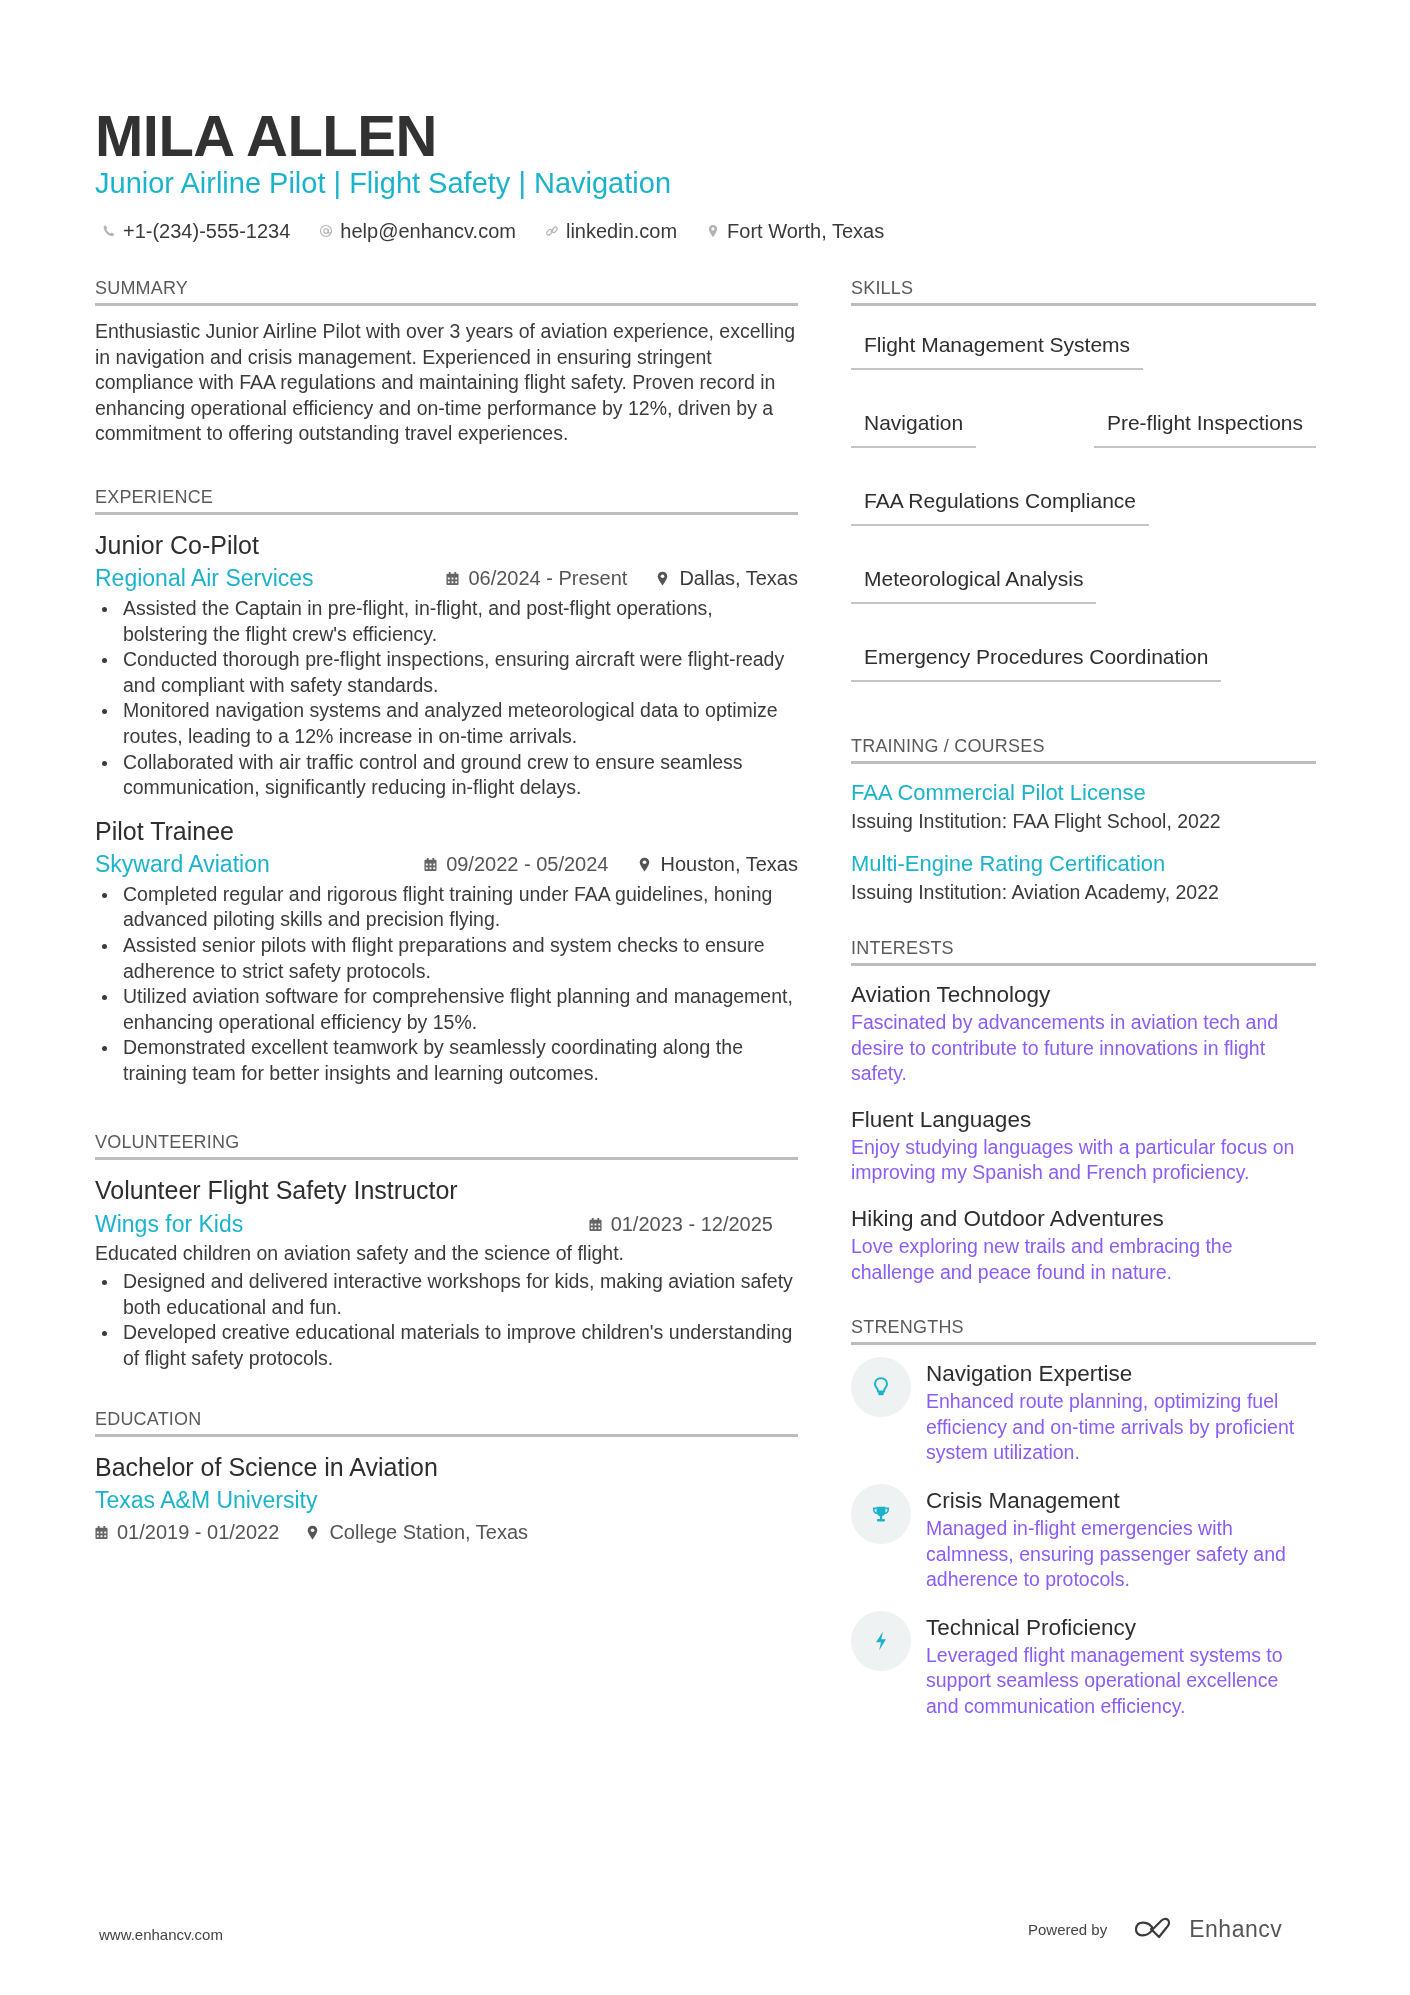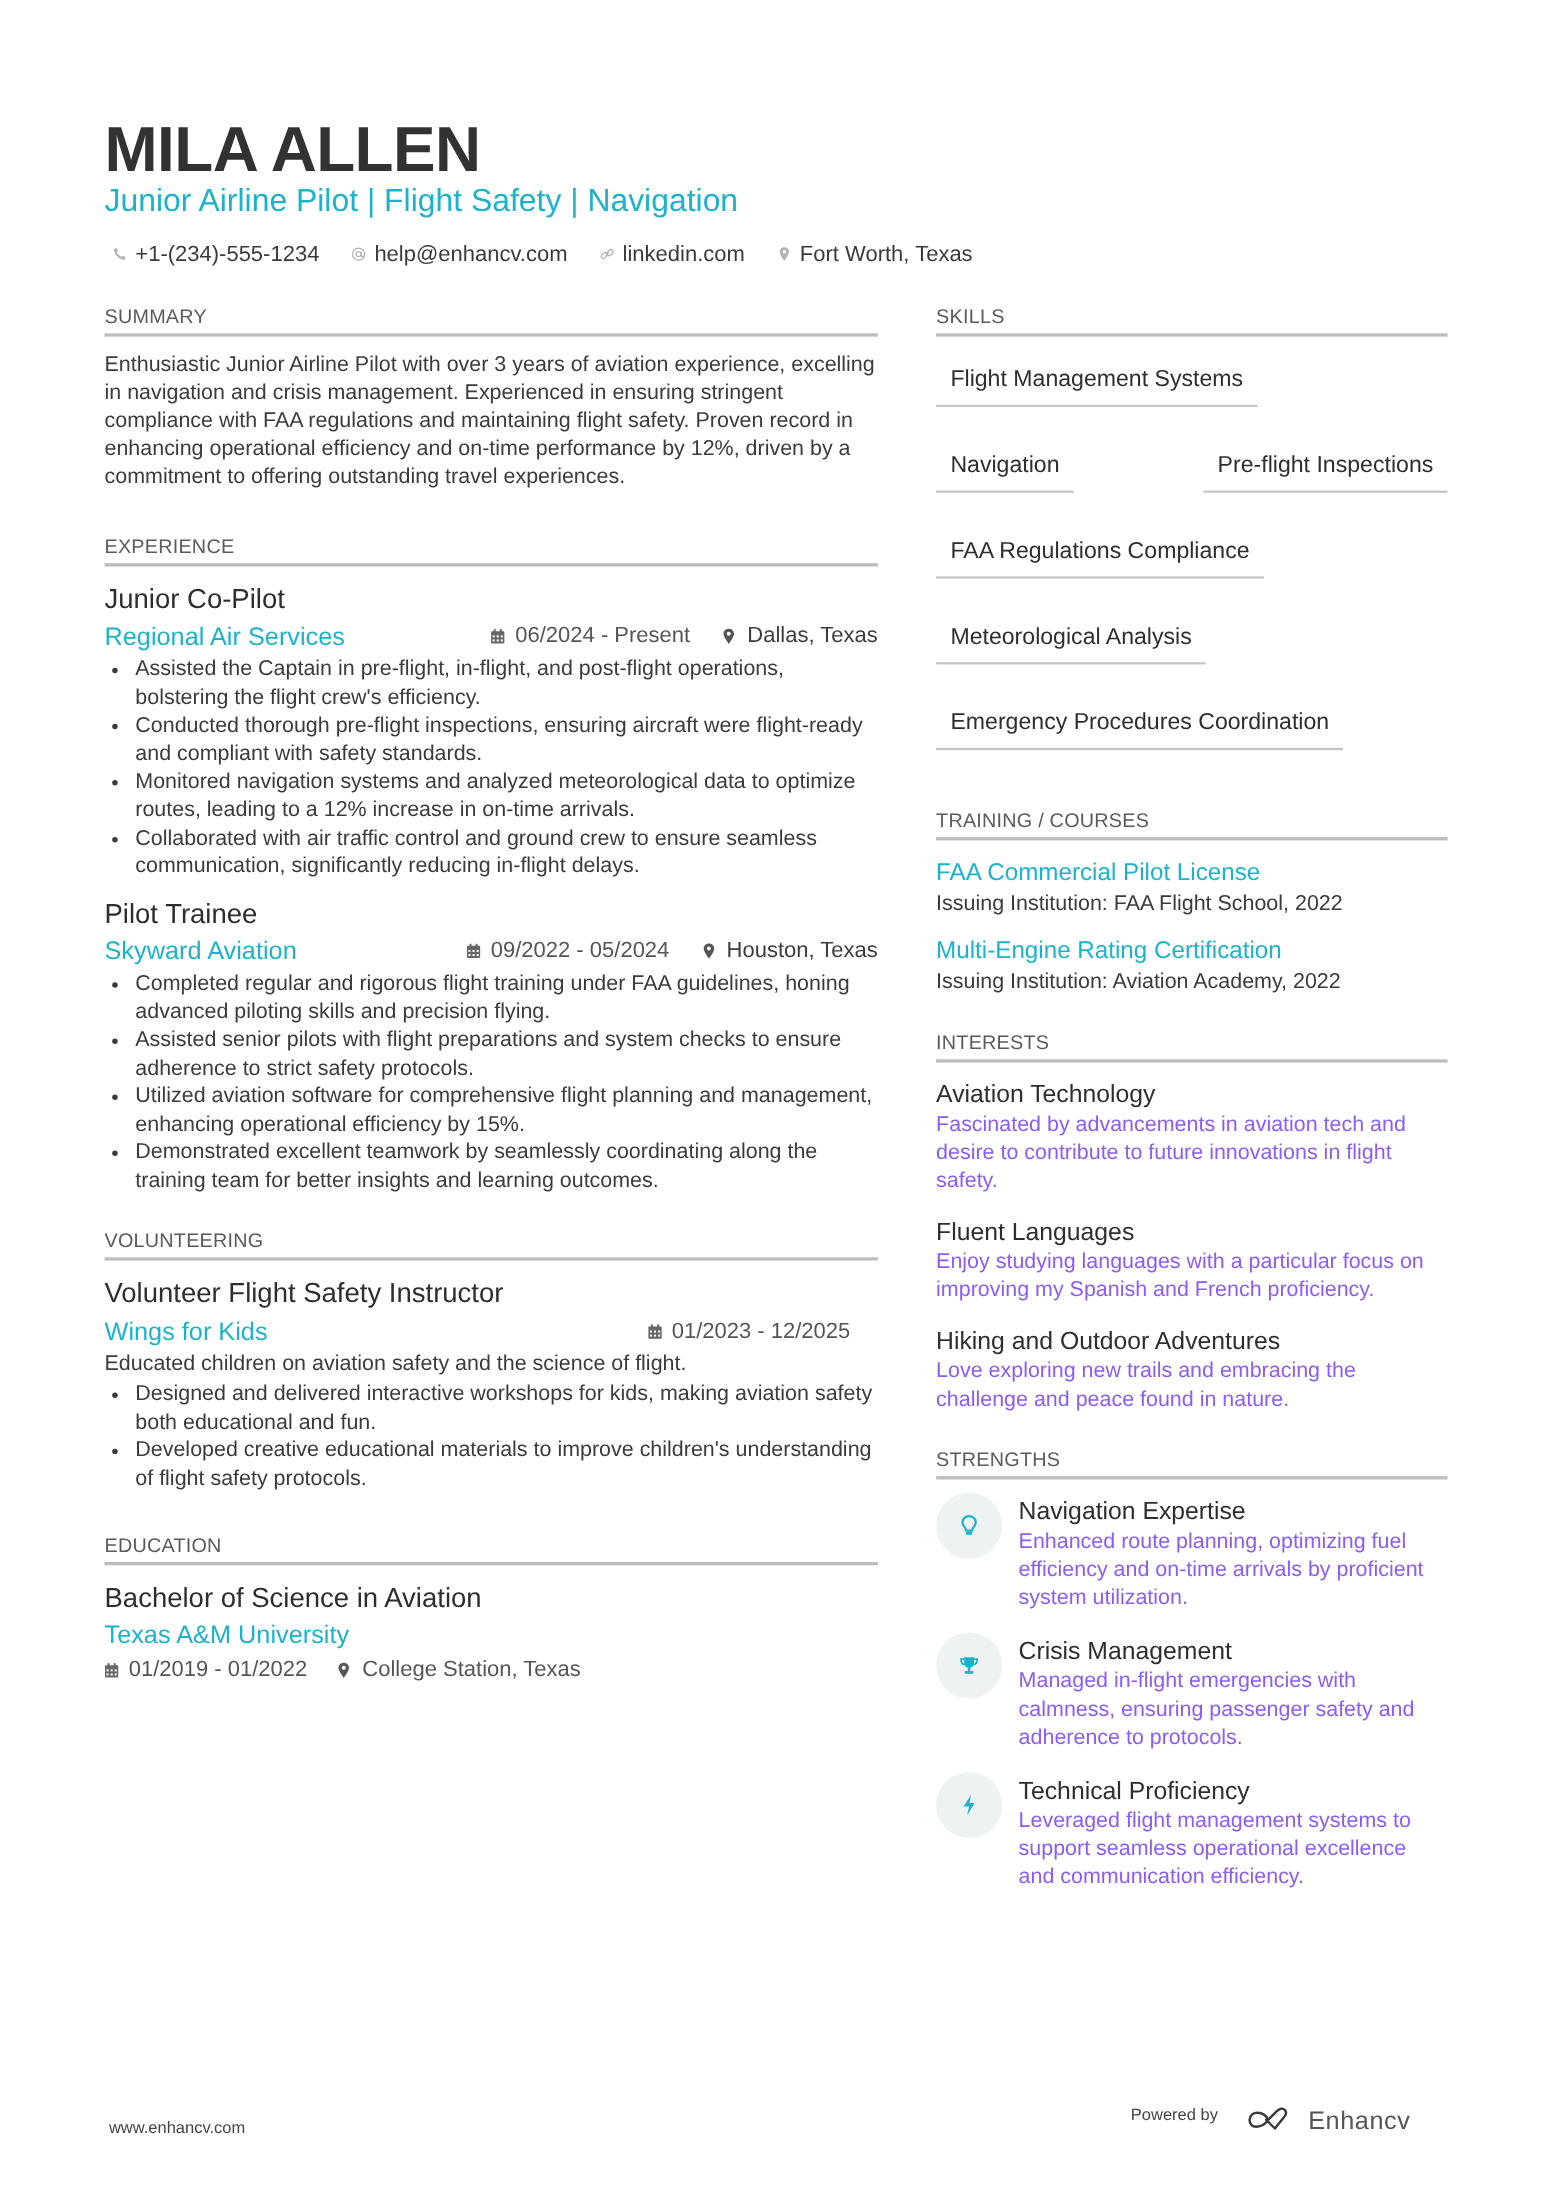--- a/index.html
+++ b/index.html
@@ -44,21 +44,21 @@
 
   .int-title { font-size: 22.5px; line-height: 30px; color: #2e2e2e; font-family: "Liberation Sans", sans-serif; }
   .int-desc { font-size: 19.5px; line-height: 25.6px; color: #8b5cf6; margin-bottom: 18px; font-family: "Liberation Sans", sans-serif; }
 
   .strength { display: flex; margin-bottom: 20px; }
   .str-icon { width: 60px; height: 60px; border-radius: 50%; background: #eff2f2; flex: 0 0 60px; display: flex; align-items: center; justify-content: center; margin-right: 15px; margin-top: -2px; }
   .str-icon svg { width: 18px; height: 20px; }
   .str-body { flex: 1; }
 
   .footer-left { position: absolute; left: 99px; top: 1908px; font-size: 15px; color: #444; font-family: "Liberation Sans", sans-serif; }
-  .footer-right { position: absolute; left: 1028px; top: 1896px; display: flex; align-items: flex-start; height: 30px; }
+  .footer-right { position: absolute; left: 1028px; top: 1896px; display: flex; align-items: center; height: 30px; }
   .powered { font-size: 15px; color: #444; margin-right: 26px; font-family: "Liberation Sans", sans-serif; }
   .logo-mark { width: 48px; height: 26px; margin-right: 8px; }
   .logo-text { font-size: 23px; color: #555; letter-spacing: 0.5px; font-family: "Liberation Sans", sans-serif; }
 </style>
 </head>
 <body>
 
 <div class="page">
 
   <div class="name">MILA ALLEN</div>
@@ -104,21 +104,21 @@
     </div>
   </div>
 
   <div class="col-left">
 
     <div class="sec" style="margin-bottom:38px;">
       <div class="sec-head">SUMMARY</div>
       <div class="body-text" style="margin-top:-1px;">Enthusiastic Junior Airline Pilot with over 3 years of aviation experience, excelling in navigation and crisis management. Experienced in ensuring stringent compliance with FAA regulations and maintaining flight safety. Proven record in enhancing operational efficiency and on-time performance by 12%, driven by a commitment to offering outstanding travel experiences.</div>
     </div>
 
-    <div class="sec" style="margin-bottom:30px;">
+    <div class="sec" style="margin-bottom:44px;">
       <div class="sec-head">EXPERIENCE</div>
 
       <div class="exp-entry">
         <div class="entry-title">Junior Co-Pilot</div>
         <div class="entry-meta">
           <span class="company">Regional Air Services</span>
           <span class="meta-right">
             <span class="meta-item">
               <span class="ic">
                   <svg viewBox="0 0 14 16" width="13" height="15">

